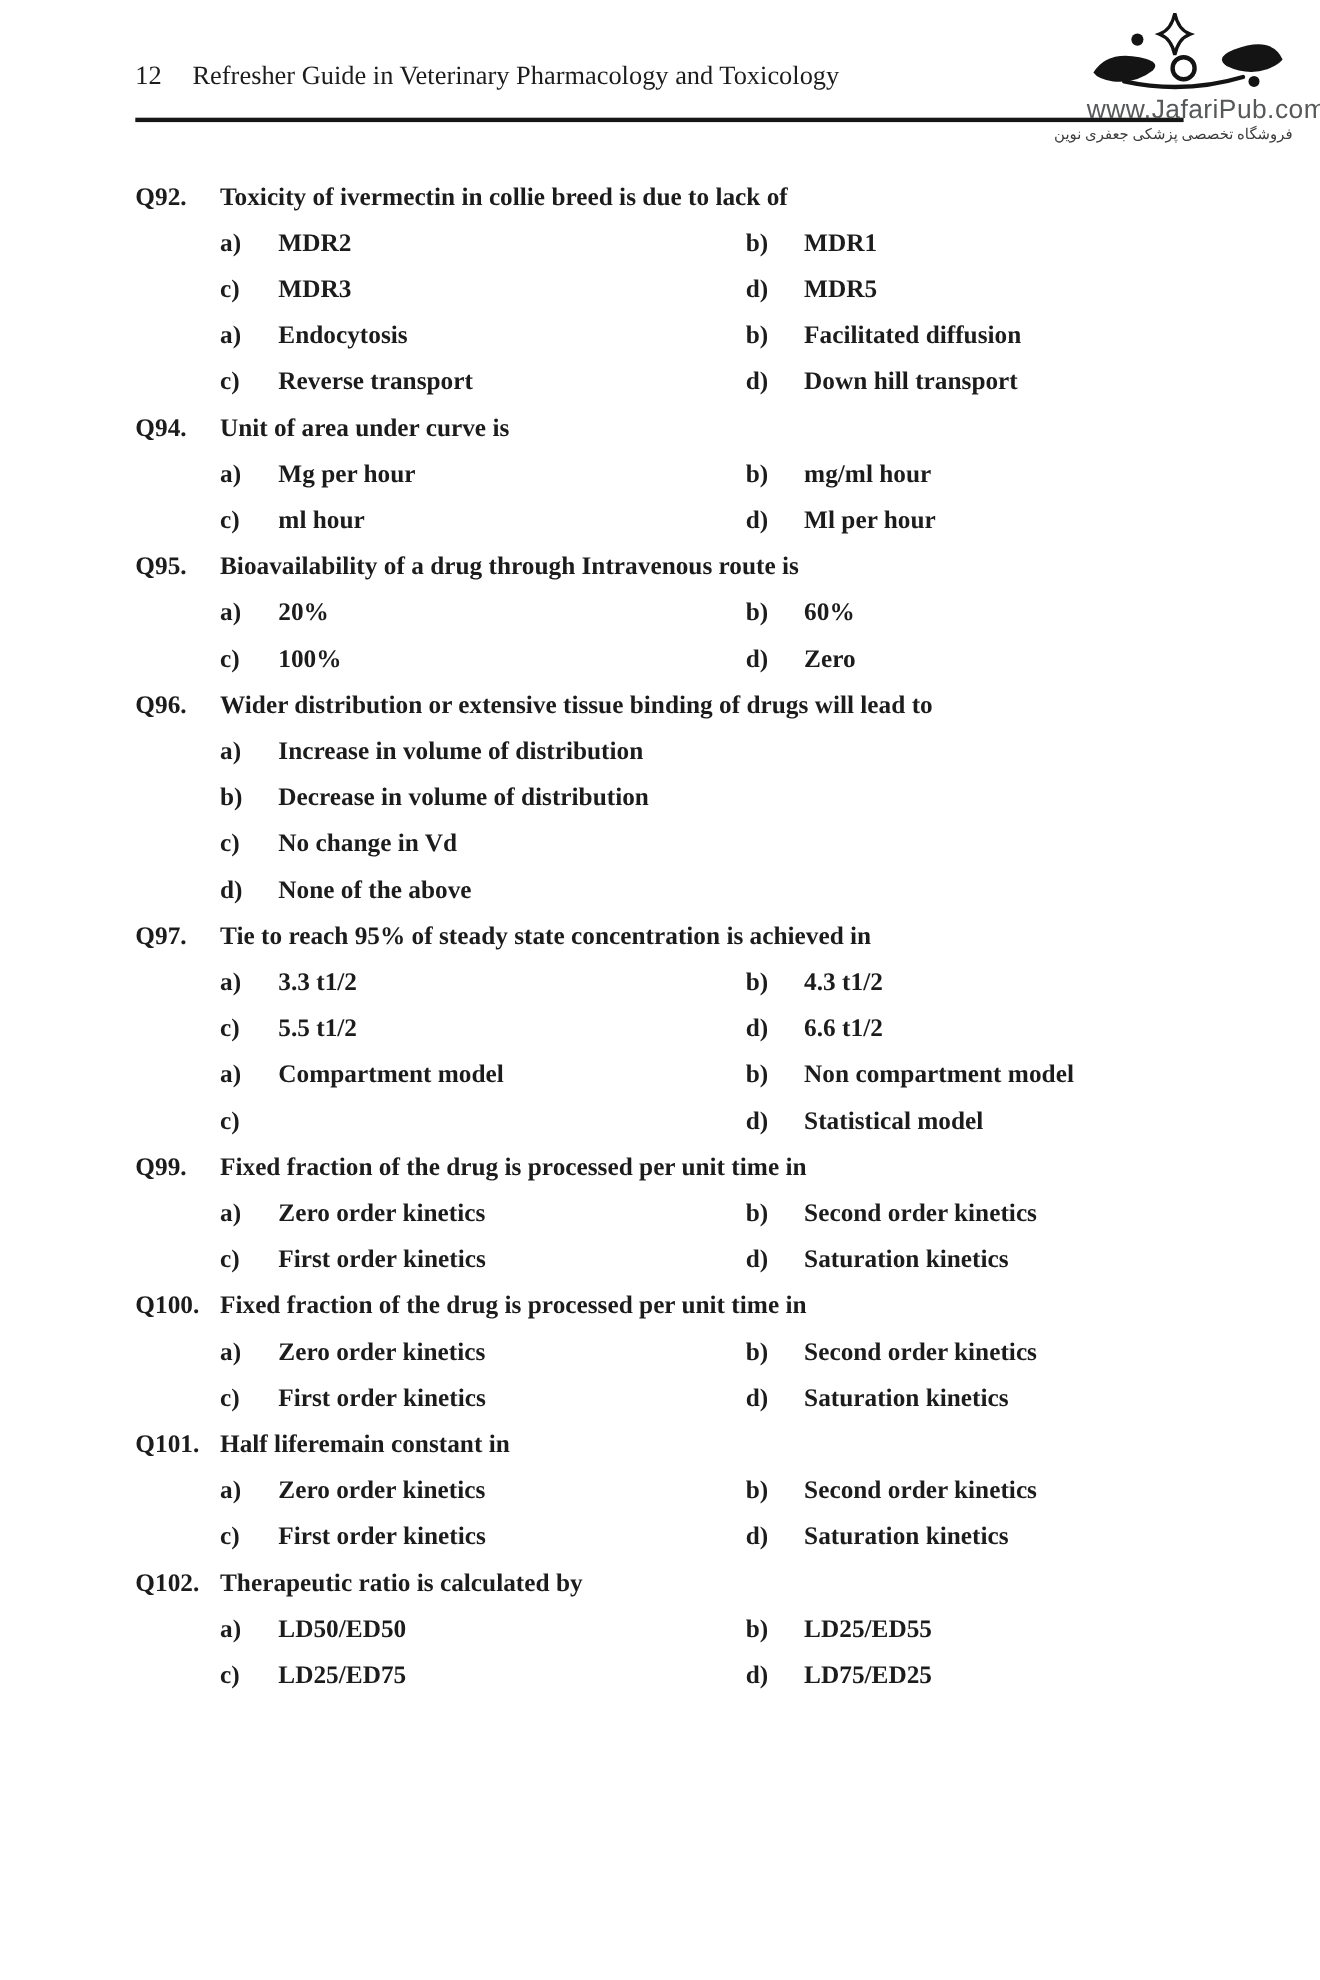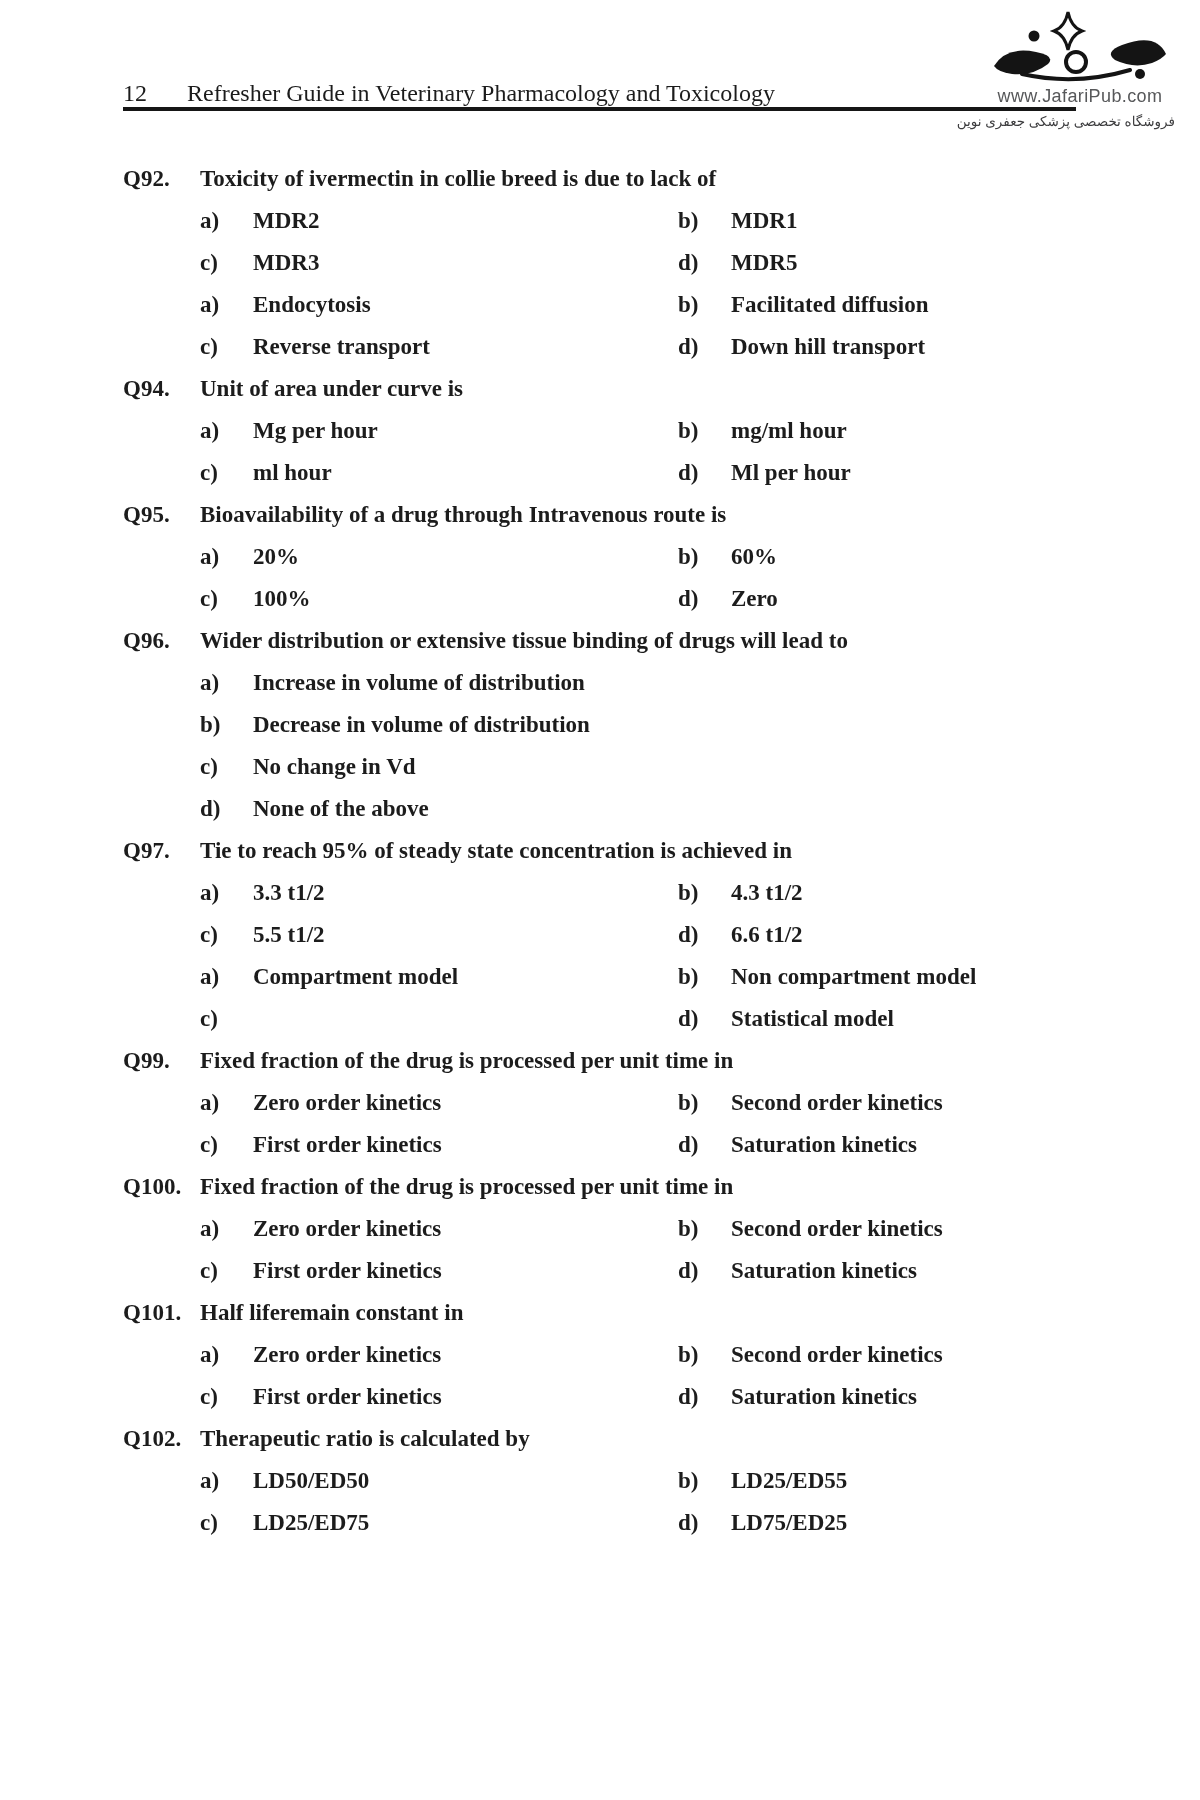--- a/index.html
+++ b/index.html
@@ -5,38 +5,38 @@
   html,body{margin:0;padding:0;}
   body{
     width:1200px;height:1800px;background:#ffffff;
     font-family:"Liberation Serif",serif;color:#1c1c1c;
     position:relative;overflow:hidden;
   }
   .page{position:relative;width:1200px;height:1800px;background:#ffffff;}
 
   
   .header-row{
-    position:absolute;top:80px;left:123px;
-    display:flex;gap:40px;font-size:24px;white-space:nowrap;
+    position:absolute;top:56px;left:123px;
+    display:flex;gap:28px;font-size:24px;white-space:nowrap;
   }
   .rule{
     position:absolute;top:107px;left:123px;width:953px;height:4px;
     background:#161616;
   }
 
   
   .logo-block{position:absolute;left:988px;top:10px;width:184px;text-align:center;}
   .logo-svg{display:block;margin:0 auto;}
   .logo-url{
     font-family:"Liberation Sans",sans-serif;
-    font-size:18px;color:#57585a;letter-spacing:.4px;margin-top:-2px;
+    font-size:24px;color:#57585a;letter-spacing:.4px;margin-top:-2px;
   }
   .logo-caption{
     position:absolute;left:985px;top:113px;width:190px;text-align:center;
-    font-family:Liberation Sans, sans-serif;font-size:13.5px;color:#3c3c3e;
+    font-family:Liberation Serif, serif;font-size:13.5px;color:#3c3c3e;
     direction:rtl;white-space:nowrap;
   }
 
   
   #questions{
     position:absolute;top:158px;left:123px;width:1010px;
     font-size:23px;line-height:42px;font-weight:bold;
   }
   .q-line{display:flex;height:42px;}
   .q-num{flex:0 0 77px;width:77px;}

